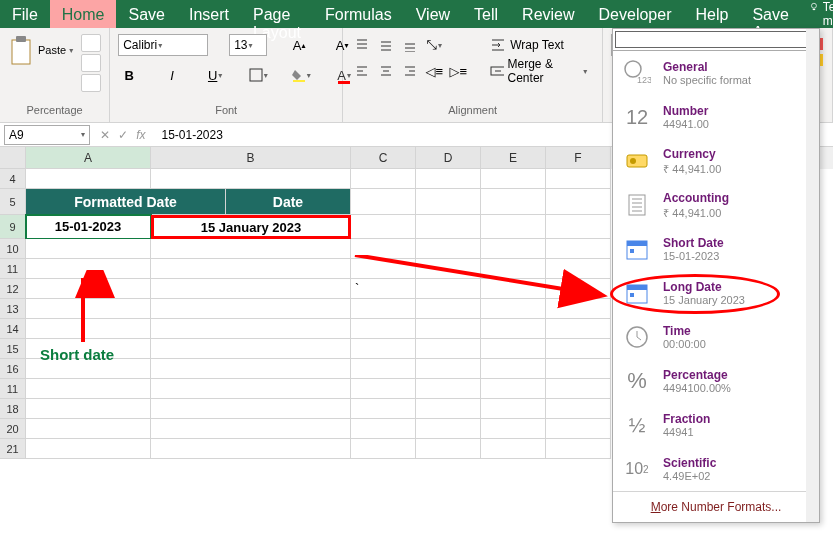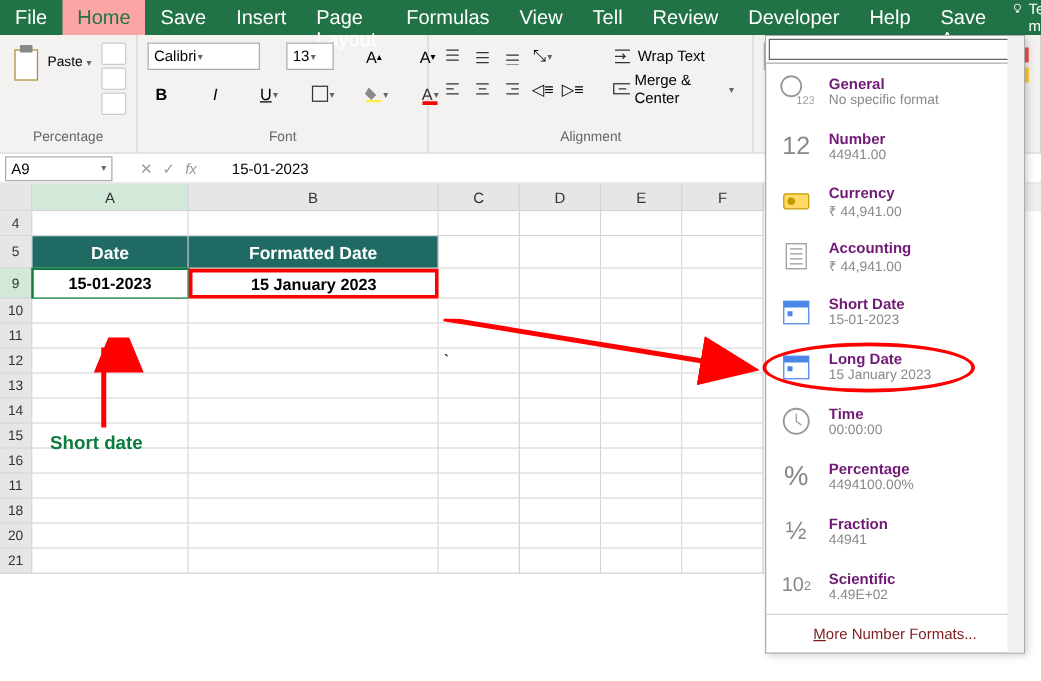--- a/index.html
+++ b/index.html
@@ -24,21 +24,21 @@
 .dd{font-size:8px;color:#666;margin-left:1px;}
 .align-grp{min-width:260px;}
 .align-rows{display:flex;flex-direction:column;gap:4px;}
 .align-row{display:flex;gap:2px;align-items:center;}
 .merge-btn{height:22px;display:flex;align-items:center;gap:4px;padding:0 6px;border:1px solid transparent;}
 .wrap-btn{height:22px;display:flex;align-items:center;gap:4px;padding:0 6px;border:1px solid transparent;}
 .num-grp{min-width:180px;}
 .num-sel{border:1px solid #ababab;background:#fff;width:140px;height:22px;display:flex;align-items:center;justify-content:space-between;padding:0 4px;}
 .last-grp{min-width:40px;}
 .cond-icon{width:36px;height:36px;}
-.formula-bar{display:flex;height:24px;border-bottom:1px solid #d4d4d4;align-items:center;background:#fff;gap:12px;}
+.formula-bar{display:flex;height:24px;border-bottom:1px solid #d4d4d4;align-items:center;background:#fff;}
 .name-box{width:86px;border:1px solid #ababab;height:20px;margin-left:4px;display:flex;align-items:center;padding:0 4px;justify-content:space-between;}
 .fb-btns{display:flex;gap:8px;margin:0 10px;color:#999;}
 .fx{font-style:italic;font-size:12px;}
 .fb-input{flex:1;padding:0 6px;font-size:12px;border:none;outline:none;}
 .grid{position:relative;background:#fff;}
 .col-headers{display:flex;height:22px;background:#f0f0f0;}
 .ch{border-right:1px solid #d4d4d4;border-bottom:1px solid #d4d4d4;display:flex;align-items:center;justify-content:center;font-size:12px;color:#333;background:#e6e6e6;}
 .corner{width:26px;background:#e6e6e6;border-right:1px solid #d4d4d4;border-bottom:1px solid #d4d4d4;}
 .rows{}
 .row{display:flex;height:20px;}
@@ -274,22 +274,22 @@
         <div class="rh">4</div>
         <div class="cell colA"></div>
         <div class="cell colB"></div>
         <div class="cell colC"></div>
         <div class="cell colD"></div>
         <div class="cell colE"></div>
         <div class="cell colF"></div>
       </div>
     <div class="row row5">
         <div class="rh">5</div>
+        <div class="cell colB hdr-cell">Formatted Date</div>
         <div class="cell colA hdr-cell">Date</div>
-        <div class="cell colB hdr-cell">Formatted Date</div>
         <div class="cell colC"></div>
         <div class="cell colD"></div>
         <div class="cell colE"></div>
         <div class="cell colF"></div>
       </div>
     <div class="row row9">
         <div class="rh" style="background:#d2e8d8;">9</div>
         <div class="cell colA data-cell sel-box">15-01-2023</div>
         <div class="cell colB data-cell red-box">15 January 2023</div>
         <div class="cell colC"></div>

